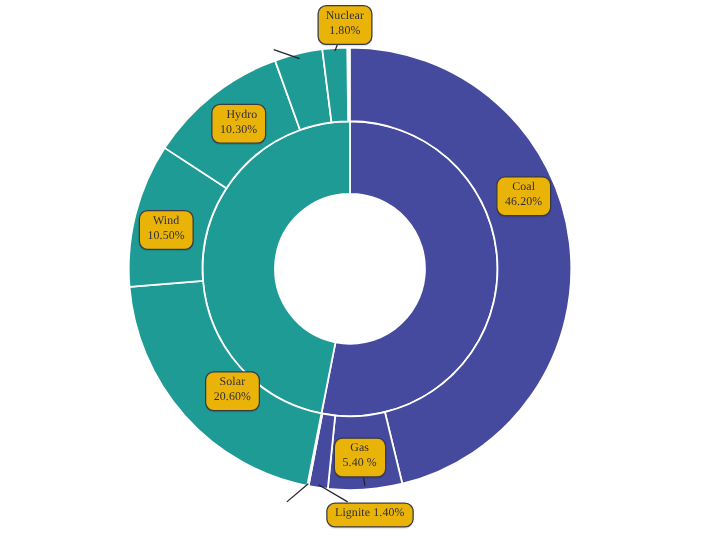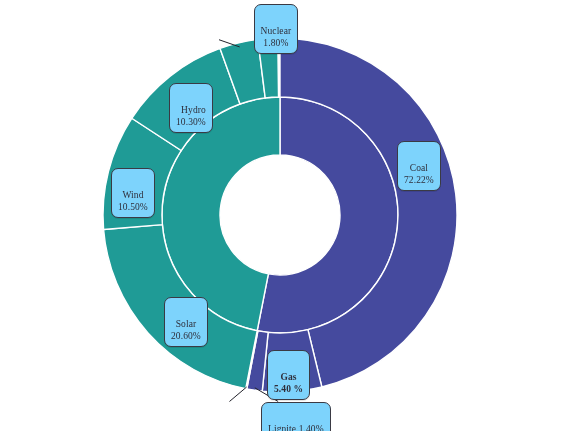--- a/index.html
+++ b/index.html
@@ -18,29 +18,29 @@
   }
   svg#sunburst{
     position:absolute;
     left:0;top:0;
     width:570px;height:431px;
     display:block;
   }
   .label-box{
     position:absolute;
     box-sizing:border-box;
-    background:#7dd3fc;
+    background:#eab308;
     border:1.2px solid #3a3a44;
     border-radius:7px;
     color:#2e2e3a;
     font-family:"Liberation Serif","DejaVu Serif",serif;
     font-size:9.5px;
     line-height:1.22;
     text-align:center;
-    padding:21px 6px 4px 6px;
+    padding:3px 6px 4px 6px;
     white-space:nowrap;
     box-shadow:0 1px 0 rgba(0,0,0,0.10);
     letter-spacing:.1px;
   }
   .label-box .lb-name{display:block;}
   .label-box .lb-val{display:block;}
   .label-box.one-line .lb-name{display:inline;}
   .label-box.one-line .lb-val{display:inline;}
 </style>
 </head>
@@ -100,24 +100,24 @@
     <span class="lb-val">10.50%</span>
   </div>
 
   <div class="label-box" id="lb-solar" style="left: 164px; top: 297px;">
     <span class="lb-name">Solar</span>
     <span class="lb-val">20.60%</span>
   </div>
 
   <div class="label-box" id="lb-coal" style="left: 397px; top: 141px;">
     <span class="lb-name">Coal</span>
-    <span class="lb-val">72.22%</span>
+    <span class="lb-val">46.20%</span>
   </div>
 
-  <div class="label-box" id="lb-gas" style="left: 267px; top: 350px; font-weight: bold;">
+  <div class="label-box" id="lb-gas" style="left: 267px; top: 350px;">
     <span class="lb-name">Gas</span>
     <span class="lb-val">5.40 %</span>
   </div>
 
   <div class="label-box one-line" id="lb-lignite" style="left: 261px; top: 401.5px;">
     <span class="lb-name">Lignite</span>
     <span class="lb-val">1.40%</span>
   </div>
 
 

